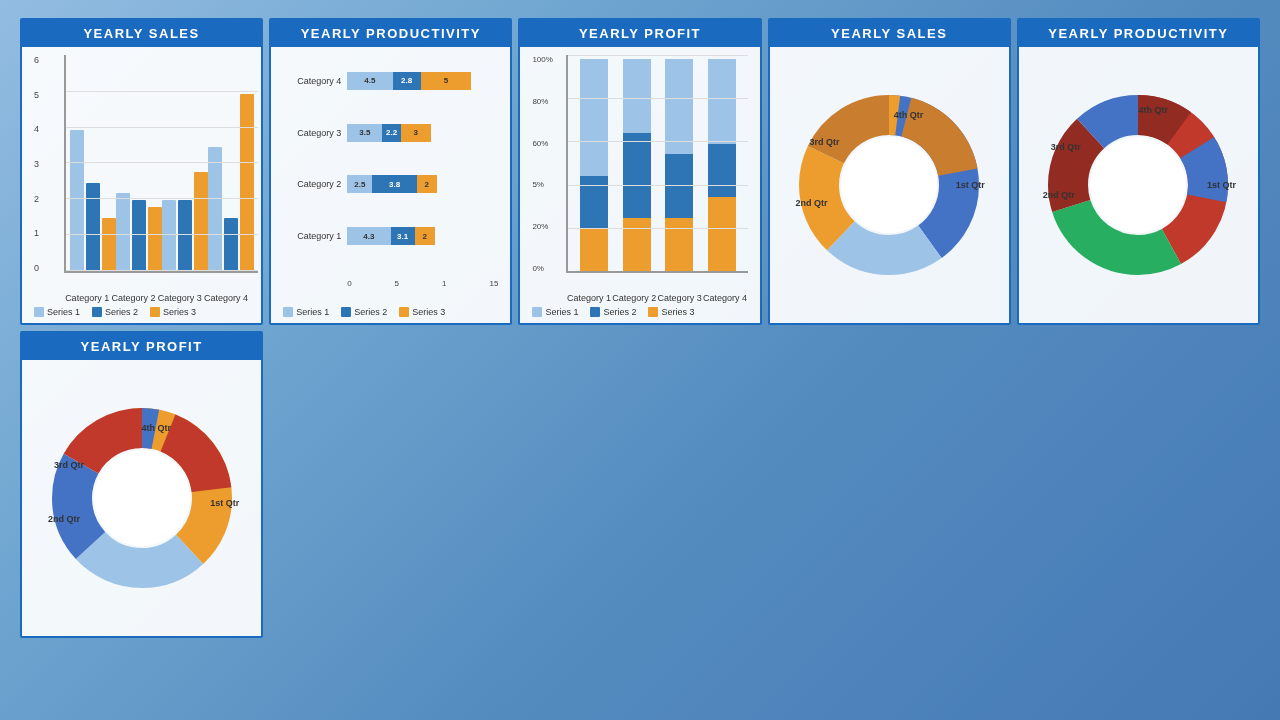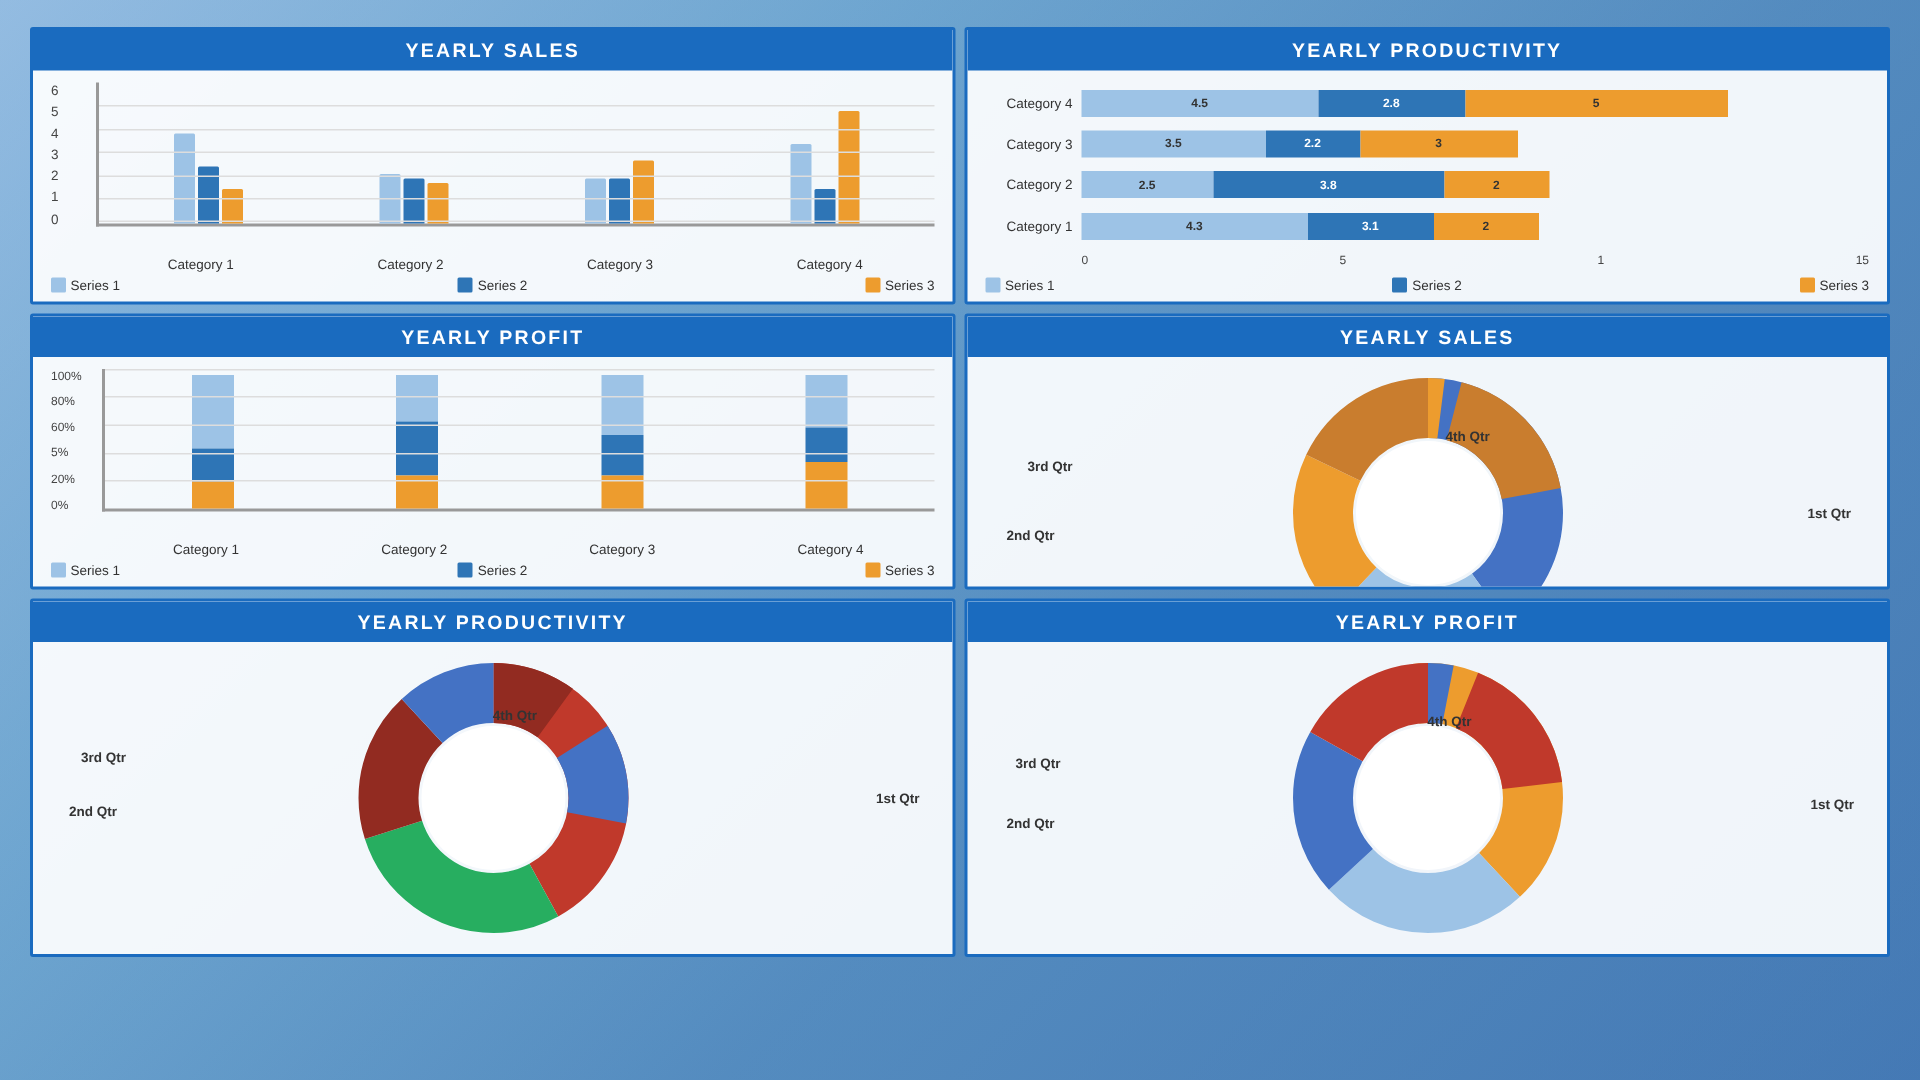--- a/index.html
+++ b/index.html
@@ -25,21 +25,21 @@
     }
     .main-title {
       color: white;
       font-size: 38px;
       font-weight: 700;
       margin-bottom: 14px;
       text-shadow: 1px 2px 4px rgba(0,0,0,0.2);
     }
     .dashboard-grid {
       display: grid;
-      grid-template-columns: 1fr 1fr;
+      grid-template-columns: 1fr 1fr 1fr 1fr 1fr;
       grid-template-rows: 1fr 1fr;
       gap: 6px;
       height: 620px;
     }
     .chart-card {
       background: rgba(255,255,255,0.92);
       border: 2px solid #1a6bbf;
       border-radius: 2px;
       display: flex;
       flex-direction: column;
@@ -86,21 +86,21 @@
     .bar-s3 { background: #ed9c2e; }
     .bar-category-labels {
       display: flex;
       justify-content: space-around;
       margin-top: 4px;
       font-size: 9px;
       color: #333;
     }
     .bar-legend {
       display: flex;
-      justify-content: space-between;
+      justify-content: flex-start;
       gap: 12px;
       margin-top: 4px;
       font-size: 9px;
       color: #333;
     }
     .legend-item {
       display: flex;
       align-items: center;
       gap: 3px;
     }

